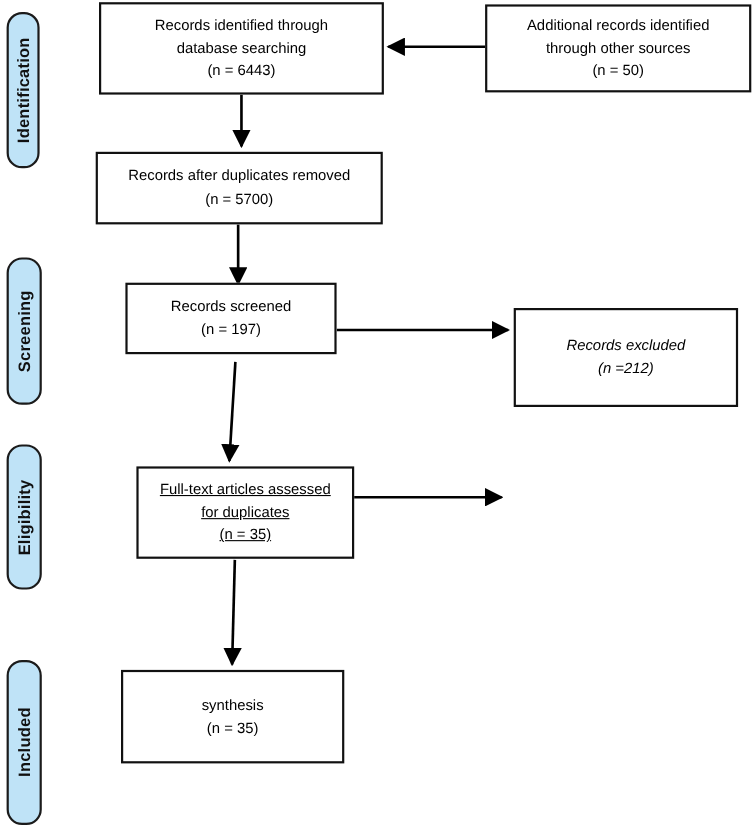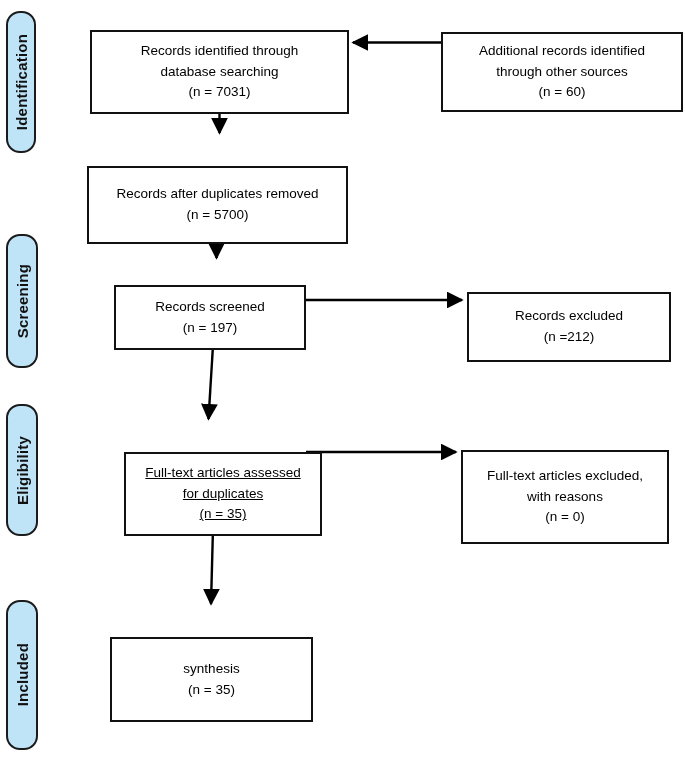--- a/index.html
+++ b/index.html
@@ -58,29 +58,28 @@
     background: #ffffff;
     border: 2px solid #111111;
     display: flex;
     flex-direction: column;
     align-items: center;
     justify-content: center;
     text-align: center;
     font-size: 13.5px;
     line-height: 1.55;
     padding: 2px 6px;
-    margin-top: 28px;
   }
   .flow-box .line { display: block; white-space: nowrap; }
 
   #box-identified   { left: 90px;  top: 2px;   width: 259px; height: 84px; }
   #box-additional   { left: 441px; top: 4px;   width: 242px; height: 80px; }
-  #box-duplicates   { left: 87px;  top: 138px; width: 261px; height: 78px; }
+  #box-duplicates   { left: 87px;  top: 138px; width: 261px; height: 66px; }
   #box-screened     { left: 114px; top: 257px; width: 192px; height: 65px; }
-  #box-excluded     { left: 467px; top: 264px; width: 204px; height: 70px; }
+  #box-excluded     { left: 467px; top: 280px; width: 204px; height: 90px; font-style: italic; }
   #box-fulltext     { left: 124px; top: 424px; width: 198px; height: 84px; text-decoration: underline; }
   #box-ft-excluded  { left: 461px; top: 422px; width: 208px; height: 94px; }
   #box-included     { left: 110px; top: 609px; width: 203px; height: 85px; }
 
   
   #connectors {
     position: absolute;
     left: 0;
     top: 0;
     width: 685px;
@@ -133,27 +132,27 @@
     <span class="stage-label">Eligibility</span>
   </div>
 
   <div class="stage-tab" id="stage-included">
     <span class="stage-label">Included</span>
   </div>
 
   <div class="flow-box" id="box-identified">
     <span class="line">Records identified through</span>
     <span class="line">database searching</span>
-    <span class="line">(n = 7031)</span>
+    <span class="line">(n = 6443)</span>
   </div>
 
   <div class="flow-box" id="box-additional">
     <span class="line">Additional records identified</span>
     <span class="line">through other sources</span>
-    <span class="line">(n = 60)</span>
+    <span class="line">(n = 50)</span>
   </div>
 
   <div class="flow-box" id="box-duplicates">
     <span class="line">Records after duplicates removed</span>
     <span class="line">(n = 5700)</span>
   </div>
 
   <div class="flow-box" id="box-screened">
     <span class="line">Records screened</span>
     <span class="line">(n = 197)</span>
@@ -163,24 +162,19 @@
     <span class="line">Records excluded</span>
     <span class="line">(n =212)</span>
   </div>
 
   <div class="flow-box" id="box-fulltext">
     <span class="line">Full-text articles assessed</span>
     <span class="line">for duplicates</span>
     <span class="line">(n = 35)</span>
   </div>
 
-  <div class="flow-box" id="box-ft-excluded">
-    <span class="line">Full-text articles excluded,</span>
-    <span class="line">with reasons</span>
-    <span class="line">(n = 0)</span>
-  </div>
 
   <div class="flow-box" id="box-included">
     <span class="line">synthesis</span>
     <span class="line">(n = 35)</span>
   </div>
 
 </div>
 
 </body></html>

